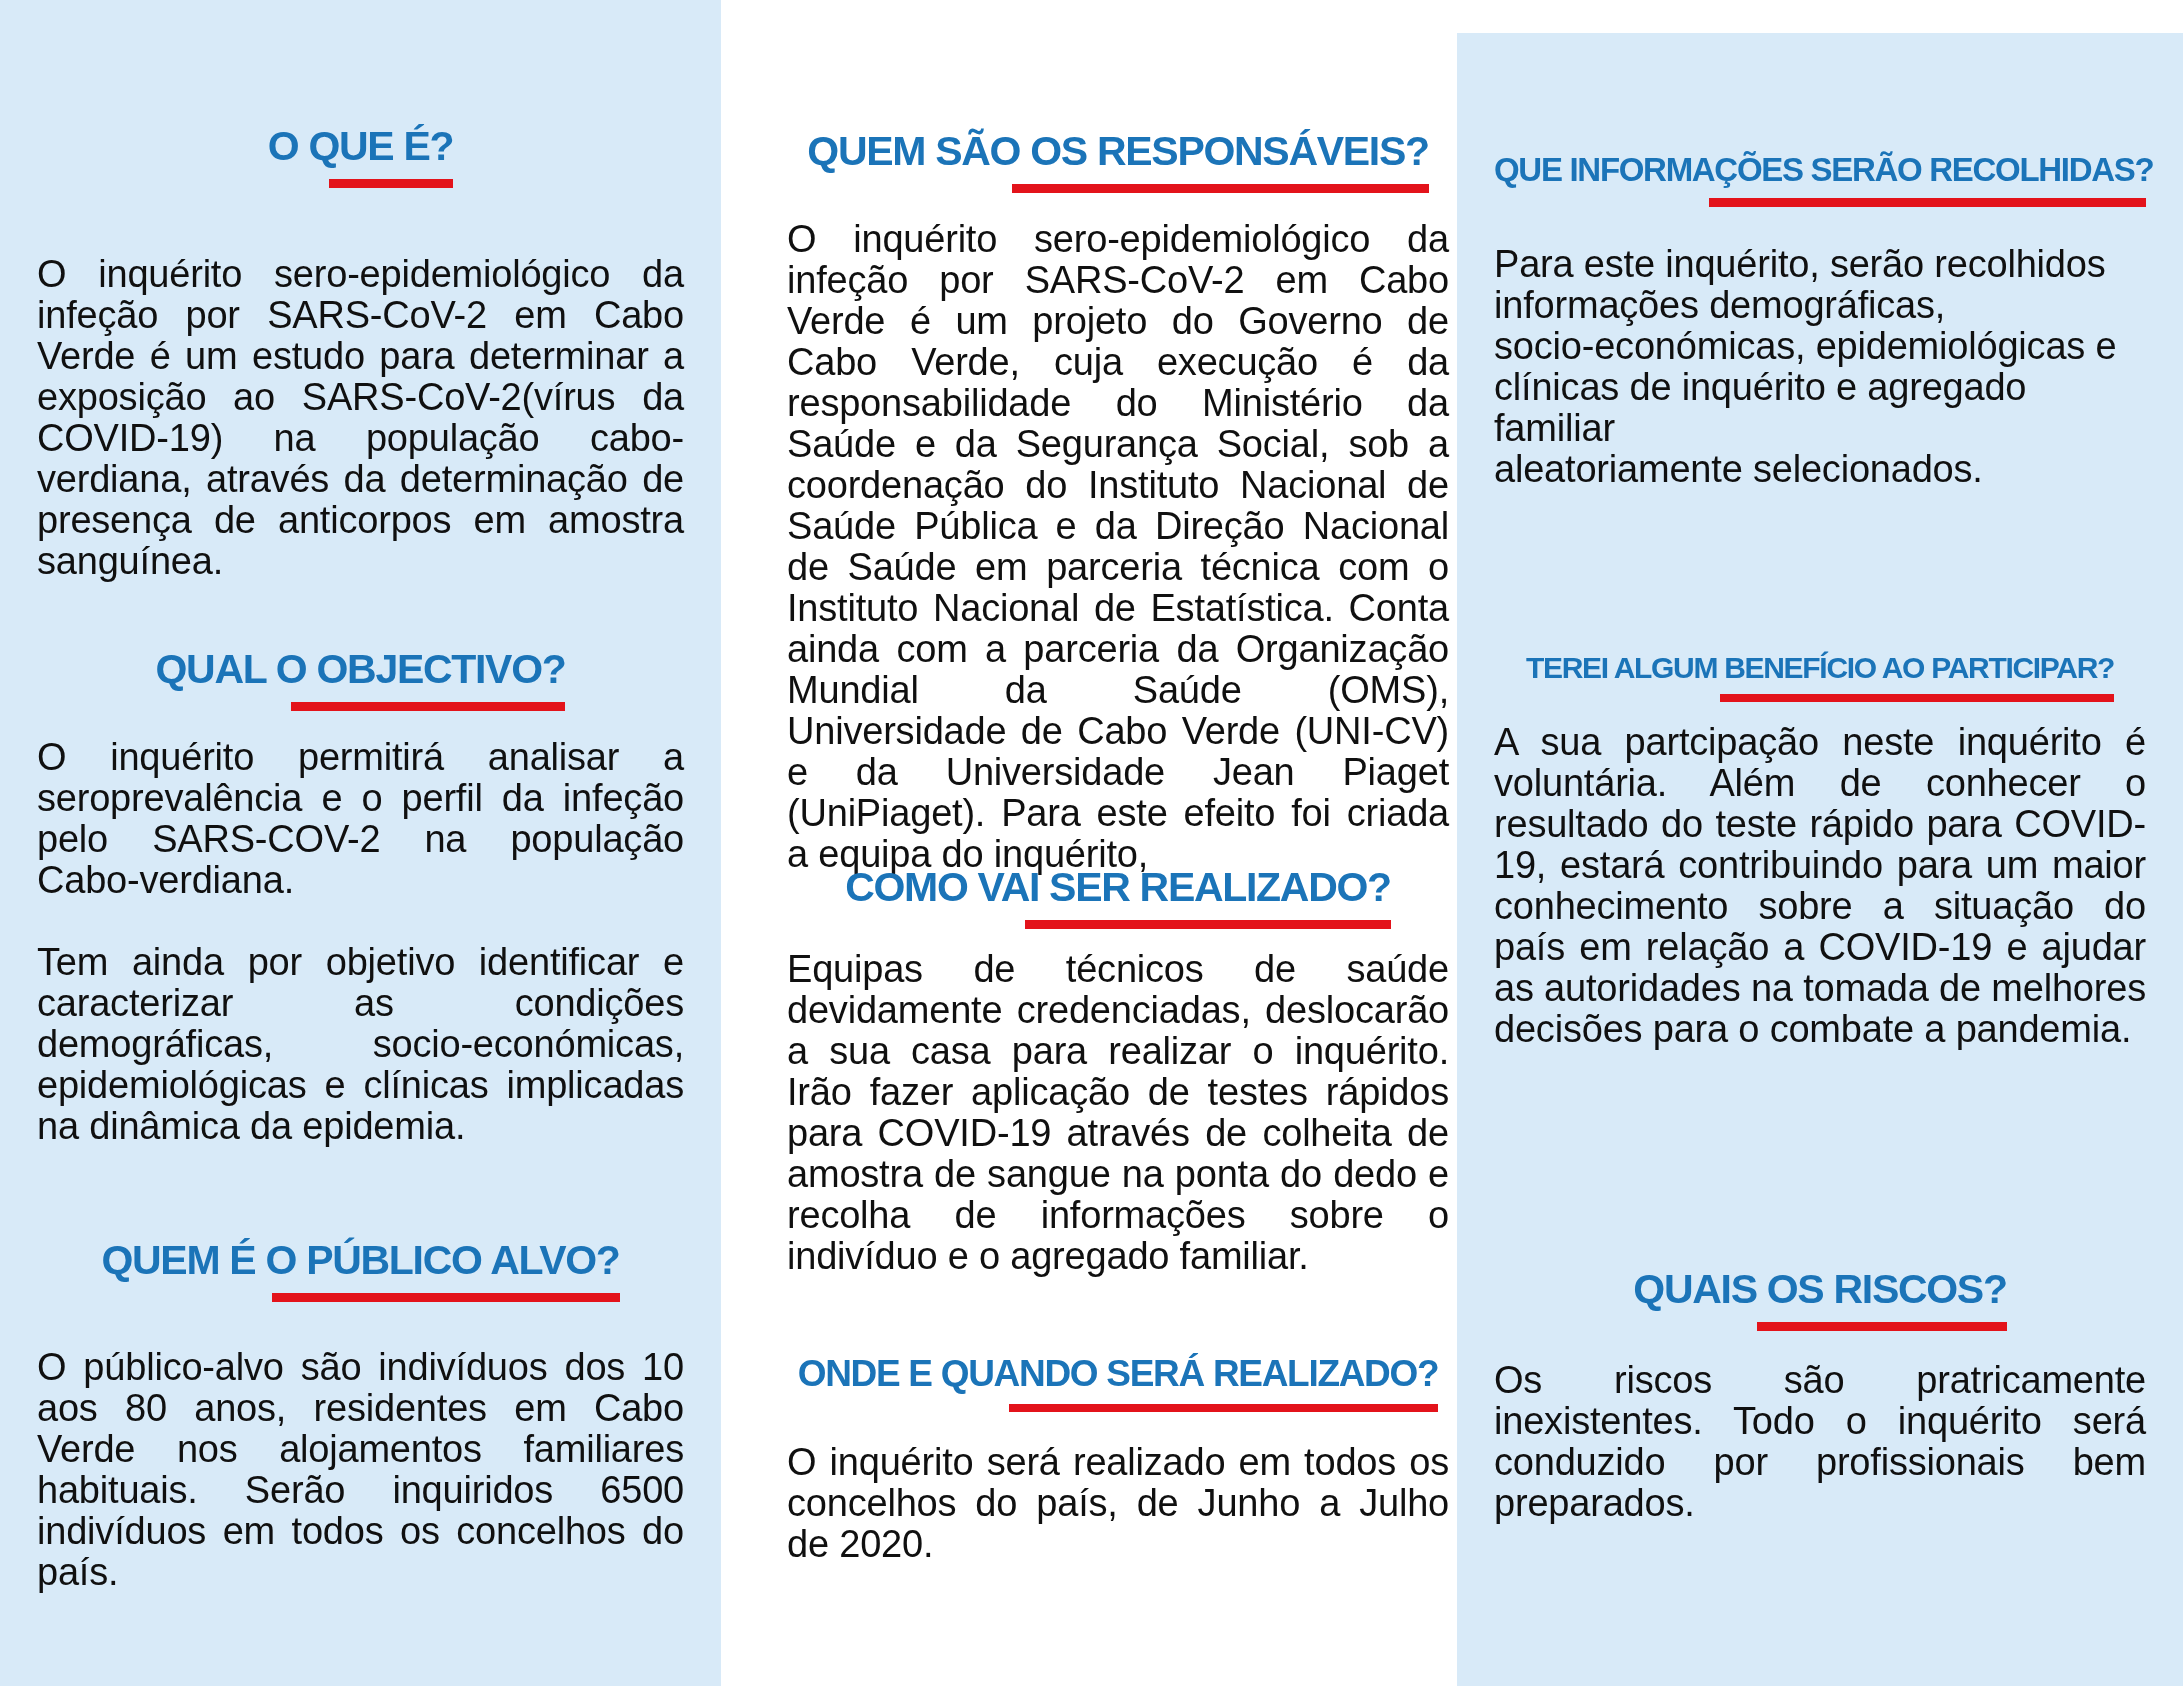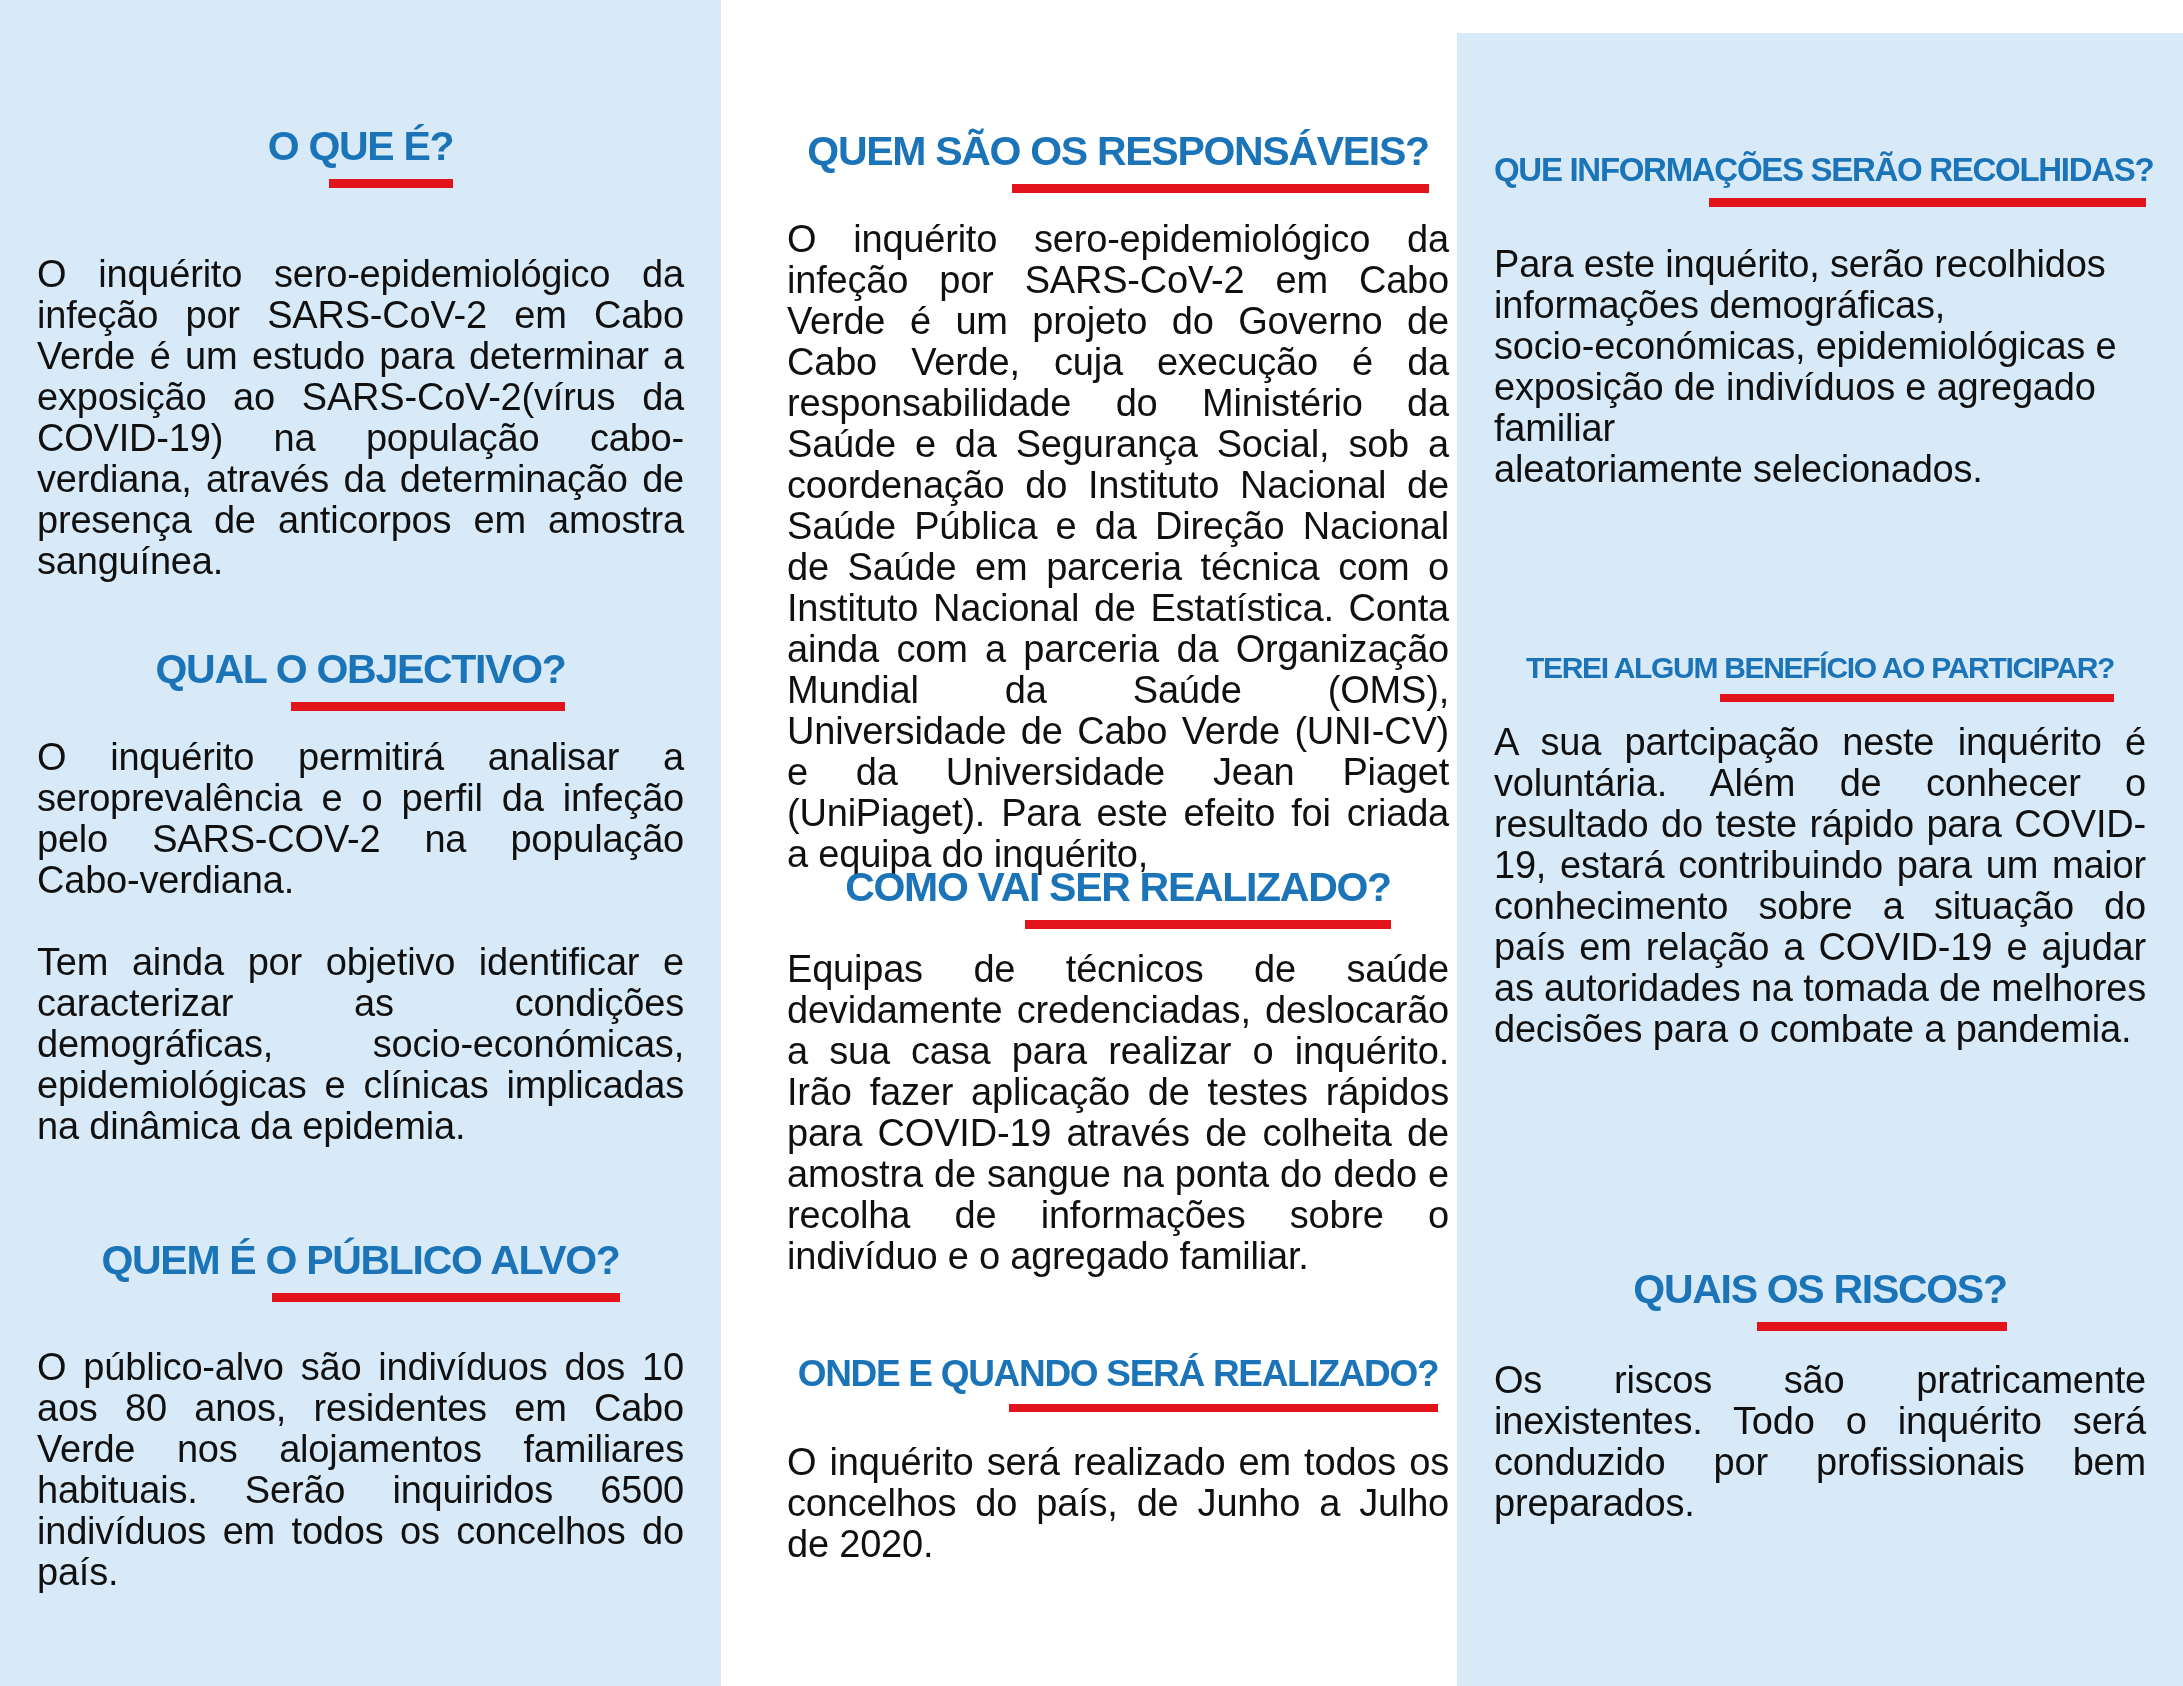--- a/index.html
+++ b/index.html
@@ -160,21 +160,21 @@
     <div class="sec-head">
       <span class="head-wrap">
         <span class="head-text">QUE INFORMAÇÕES SERÃO RECOLHIDAS?</span>
         <span class="head-rule"></span>
       </span>
     </div>
     <div class="sec-body" style="margin-top:37px">
       <p class="pre-left">Para este inquérito, serão recolhidos
 informações demográficas,
 socio-económicas, epidemiológicas e
-exposição de indivíduos e agregado familiar
+clínicas de inquérito e agregado familiar
 aleatoriamente selecionados.</p>
     </div>
   </div>
 
   <div class="sec sz-xl" style="top:618px">
     <div class="sec-head">
       <span class="head-wrap">
         <span class="head-text">TEREI ALGUM BENEFÍCIO AO PARTICIPAR?</span>
         <span class="head-rule"></span>
       </span>

